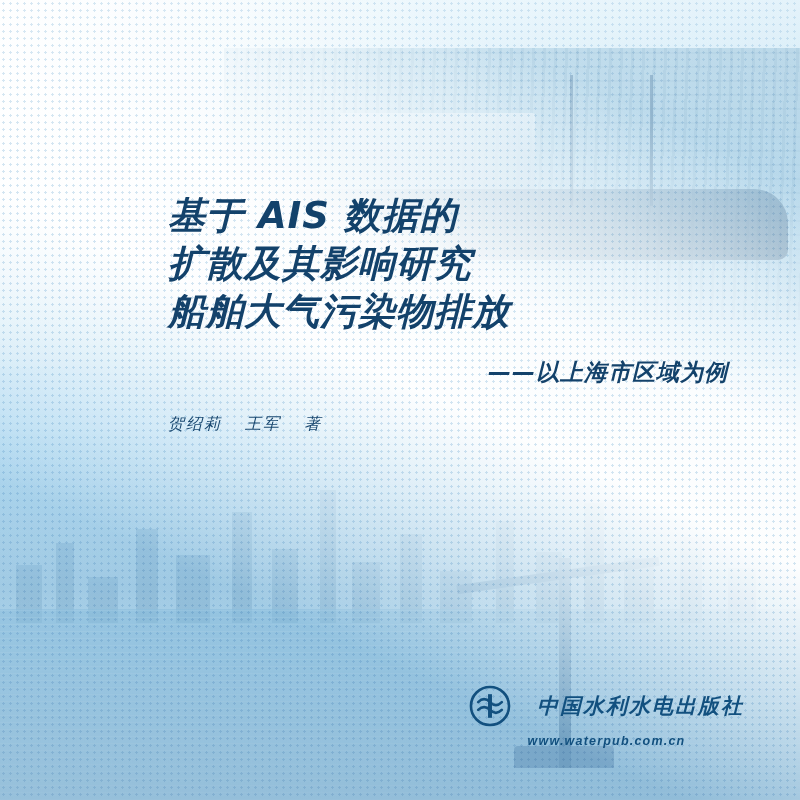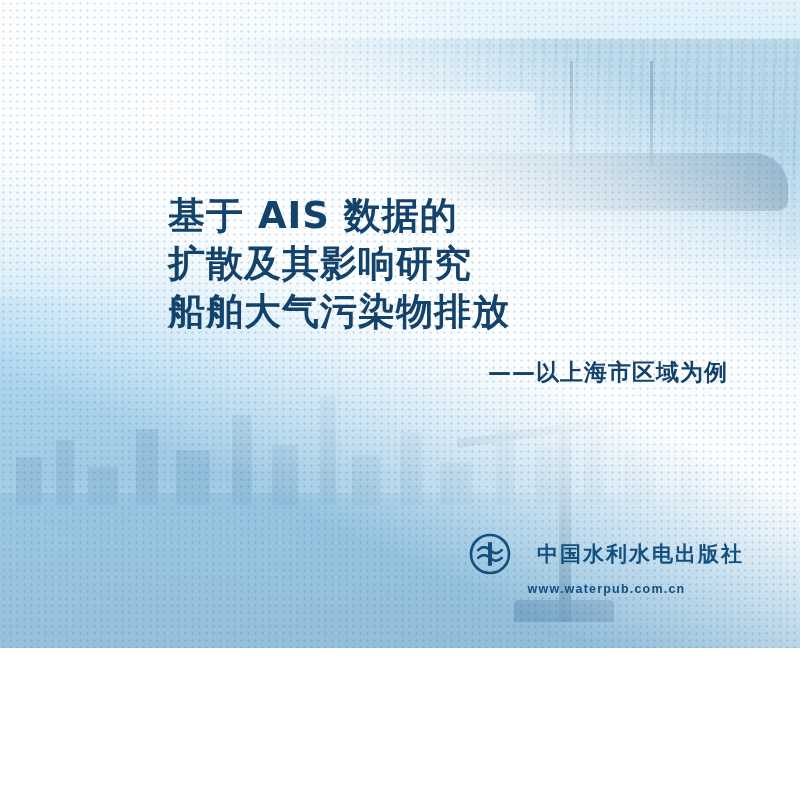--- a/index.html
+++ b/index.html
@@ -3,24 +3,25 @@
 <meta charset="utf-8">
 <style>
   html, body {
     margin: 0;
     padding: 0;
     background: #ffffff;
   }
   #cover {
     position: relative;
     width: 800px;
-    height: 648px;
+    height: 800px;
     overflow: hidden;
     font-family: "Liberation Sans", sans-serif;
     background: #f97316;
+    font-style: italic;
   }
 
   
   .bg-base {
     position: absolute;
     inset: 0;
     background:
       linear-gradient(180deg, #dff0f9 0%, #cfe8f6 18%, #bcdff3 38%, #a8d5ef 55%, #bcdff3 72%, #d6edfa 100%);
   }
   
@@ -259,20 +260,25 @@
   <div class="bg-dots"></div>
   <div class="bg-veil"></div>
 
   <div class="title-block">
     <div class="title-line">基于 AIS 数据的</div>
     <div class="title-line">扩散及其影响研究</div>
     <div class="title-line">船舶大气污染物排放</div>
     <div class="subtitle">——以上海市区域为例</div>
   </div>
 
+  <div class="authors">
+    <span>贺绍莉</span>
+    <span>王军</span>
+    <span>著</span>
+  </div>
 
   <div class="publisher">
     <div class="pub-row">
       <svg class="pub-mark" viewBox="0 0 64 64" aria-hidden="true">
         <circle cx="32" cy="32" r="29" fill="none" stroke="#12507f" stroke-width="4"></circle>
         <path d="M14 26 q9 -9 18 0 q9 9 18 0" fill="none" stroke="#12507f" stroke-width="4" stroke-linecap="round"></path>
         <path d="M14 38 q9 -9 18 0 q9 9 18 0" fill="none" stroke="#12507f" stroke-width="4" stroke-linecap="round"></path>
         <rect x="29" y="14" width="6" height="36" fill="#12507f"></rect>
       </svg>
       <div class="pub-name">中国水利水电出版社</div>

